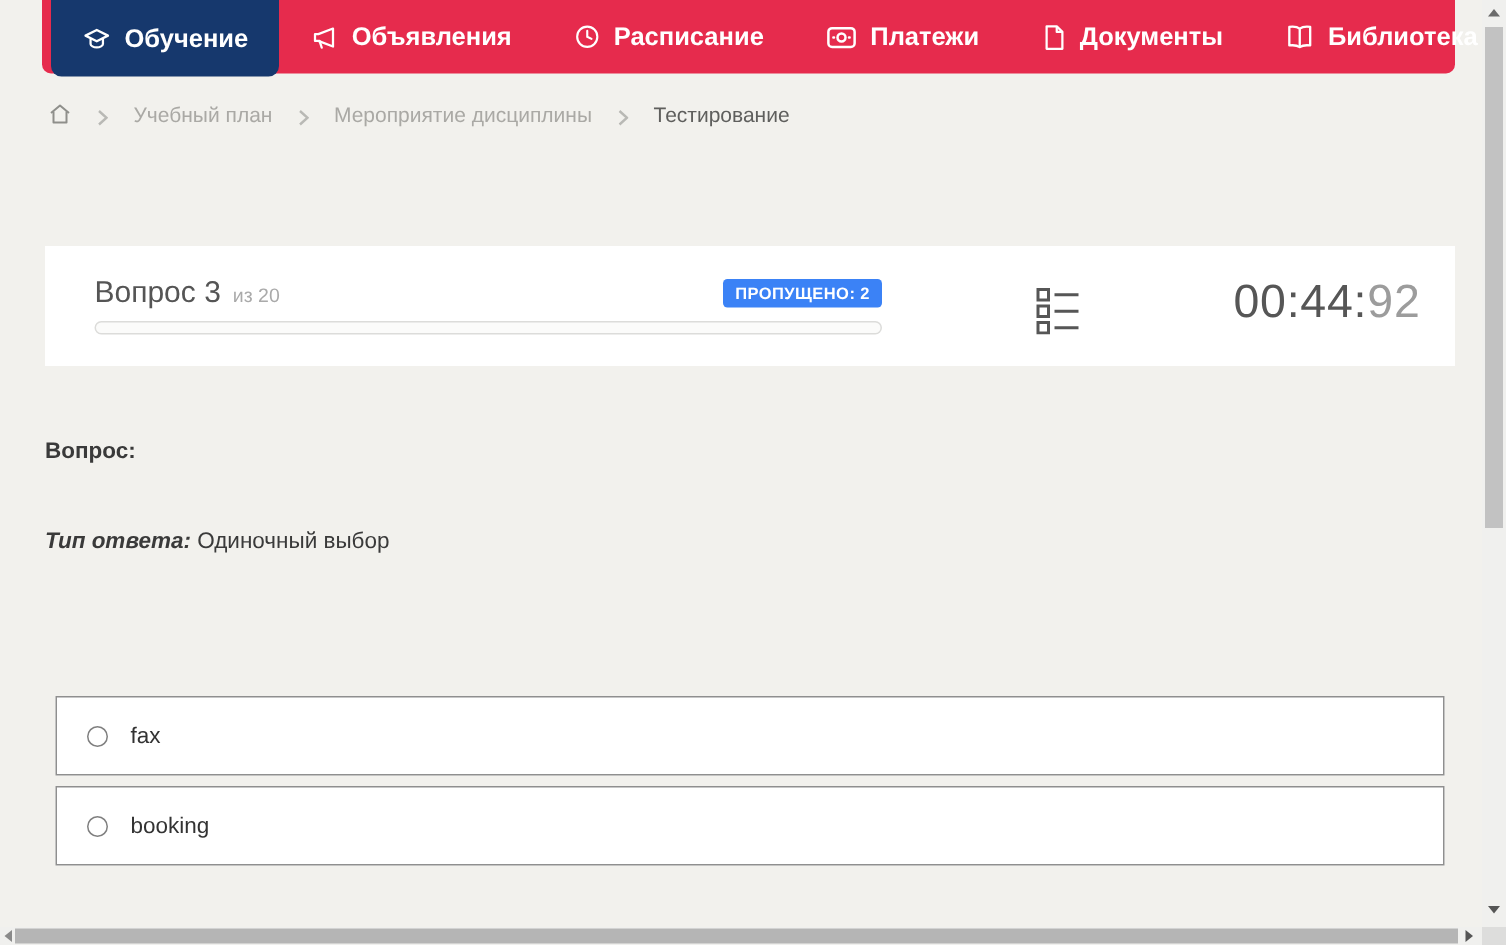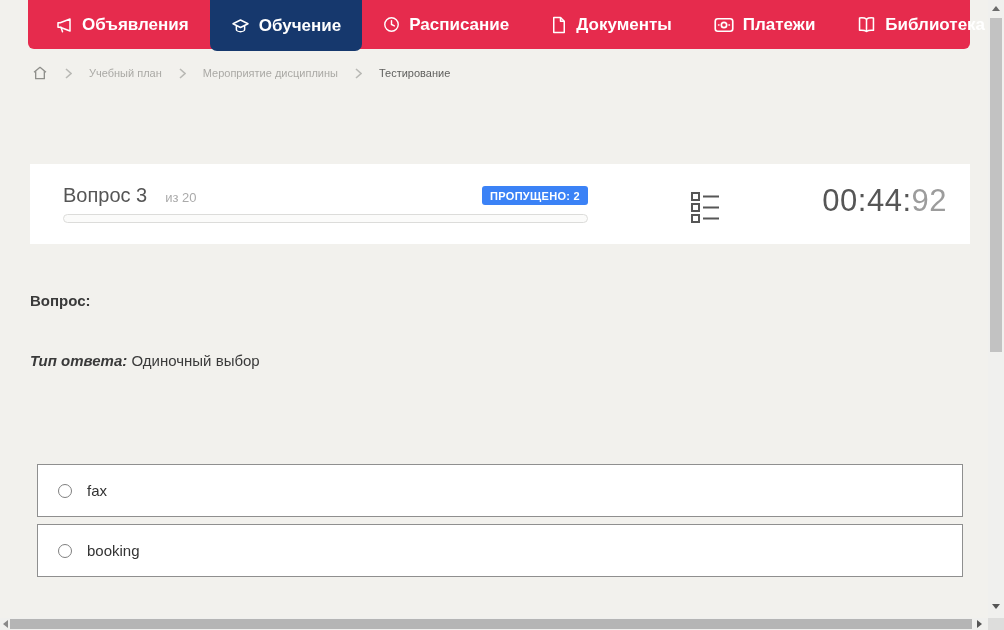--- a/index.html
+++ b/index.html
@@ -24,22 +24,22 @@
     cursor:pointer; white-space:nowrap;
   }
   .nav-item.active {
     background:#16386d; height:51px; border-radius:0 0 7px 7px;
   }
   .nav-item svg { display:block; }
 
   
   .breadcrumb {
     position:absolute; left:32px; top:62px; height:22px;
-    display:flex; align-items:center; gap:17px;
-    font-size:11px; color:#aaa9a5;
+    display:flex; align-items:flex-end; gap:17px;
+    font-size:14px; color:#aaa9a5;
   }
   .breadcrumb a { color:#aaa9a5; text-decoration:none; cursor:pointer; }
   .breadcrumb .current { color:#5f5f5d; }
   .crumb-sep { display:block; }
 
   
   .page-title {
     position:absolute; left:0; top:112px; width:1000px;
     text-align:center; font-size:27px; font-weight:700; color:#e6294c;
     letter-spacing:0.2px;
@@ -129,55 +129,55 @@
     position:absolute; right:0; bottom:0; width:16px; height:12px;
     background:#dddddc;
   }
 </style>
 </head>
 <body>
 
 <div class="viewport">
 
   <nav class="topnav">
-    <div class="nav-item">
-      <svg width="18" height="18" viewBox="0 0 24 24" fill="none" stroke="#fff" stroke-width="2" stroke-linejoin="round">
-        <path d="M20 4 L7 9 H4 V15 H7 L20 20 Z" fill="none"></path>
-        <path d="M8 15 L10 21" stroke-linecap="round"></path>
-      </svg>
-      <span>Объявления</span>
-    </div>
     <div class="nav-item active">
       <svg width="19" height="18" viewBox="0 0 24 24" fill="none" stroke="#fff" stroke-width="2" stroke-linejoin="round">
         <path d="M2 9 L12 4 L22 9 L12 14 Z"></path>
         <path d="M6.5 12 V16.5 C6.5 18 9 19.5 12 19.5 C15 19.5 17.5 18 17.5 16.5 V12"></path>
       </svg>
       <span>Обучение</span>
     </div>
     <div class="nav-item">
+      <svg width="18" height="18" viewBox="0 0 24 24" fill="none" stroke="#fff" stroke-width="2" stroke-linejoin="round">
+        <path d="M20 4 L7 9 H4 V15 H7 L20 20 Z" fill="none"></path>
+        <path d="M8 15 L10 21" stroke-linecap="round"></path>
+      </svg>
+      <span>Объявления</span>
+    </div>
+    <div class="nav-item">
       <svg width="17" height="17" viewBox="0 0 24 24" fill="none" stroke="#fff" stroke-width="2" stroke-linecap="round">
         <circle cx="12" cy="12" r="9.5"></circle>
         <path d="M12 6.5 V12 L16 14"></path>
       </svg>
       <span>Расписание</span>
-    </div>
-    <div class="nav-item">
-      <svg width="16" height="18" viewBox="0 0 20 24" fill="none" stroke="#fff" stroke-width="2" stroke-linejoin="round">
-        <path d="M3 2 H12 L17 7 V22 H3 Z"></path>
-        <path d="M12 2 V7 H17"></path>
-      </svg>
-      <span>Документы</span>
     </div>
     <div class="nav-item">
       <svg width="20" height="16" viewBox="0 0 24 18" fill="none" stroke="#fff" stroke-width="2">
         <rect x="1.5" y="1.5" width="21" height="15" rx="3"></rect>
         <circle cx="12" cy="9" r="3.2"></circle>
         <path d="M5.5 9 h0.5 M18 9 h0.5" stroke-linecap="round"></path>
       </svg>
       <span>Платежи</span>
+    </div>
+    <div class="nav-item">
+      <svg width="16" height="18" viewBox="0 0 20 24" fill="none" stroke="#fff" stroke-width="2" stroke-linejoin="round">
+        <path d="M3 2 H12 L17 7 V22 H3 Z"></path>
+        <path d="M12 2 V7 H17"></path>
+      </svg>
+      <span>Документы</span>
     </div>
     <div class="nav-item">
       <svg width="19" height="17" viewBox="0 0 24 22" fill="none" stroke="#fff" stroke-width="2" stroke-linejoin="round">
         <path d="M12 4 C10 2.5 7 2 3 2.5 V18.5 C7 18 10 18.5 12 20 C14 18.5 17 18 21 18.5 V2.5 C17 2 14 2.5 12 4 Z"></path>
         <path d="M12 4 V20"></path>
       </svg>
       <span>Библиотека</span>
       <svg width="12" height="8" viewBox="0 0 12 8" fill="none" stroke="#fff" stroke-width="2" stroke-linecap="round">
         <path d="M1.5 1.5 L6 6 L10.5 1.5"></path>
       </svg>
@@ -201,21 +201,21 @@
         <path d="M1 1 L6 5.5 L1 10"></path>
       </svg>
     <span class="current">Тестирование</span>
   </div>
 
 
   <section class="qpanel">
     <div class="qpanel-left">
       <div class="qrow">
         <div class="qtitle">
-          <span>Вопрос 3</span><span class="qof" style="margin-left: 18px;">из 20</span>
+          <span>Вопрос 3</span><span class="qof" style="margin-left: 8px;">из 20</span>
         </div>
         <span class="badge">ПРОПУЩЕНО: 2</span>
       </div>
       <div class="progress">
         <div class="progress-fill"></div>
       </div>
     </div>
     <div class="qpanel-mid">
       <svg width="30" height="32" viewBox="0 0 30 32" fill="none" stroke="#565656" stroke-width="2">
         <rect x="2" y="2" width="7" height="7"></rect>

